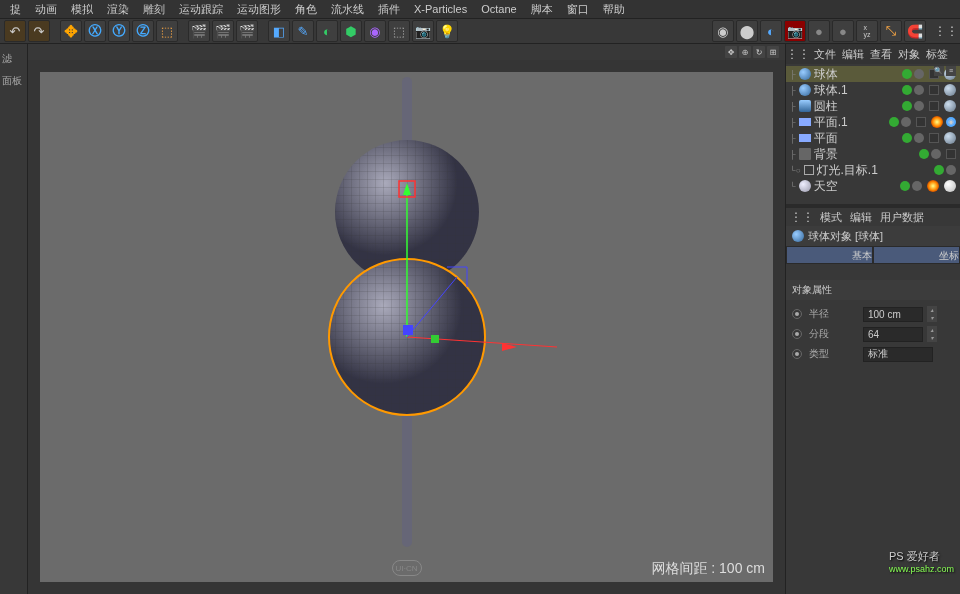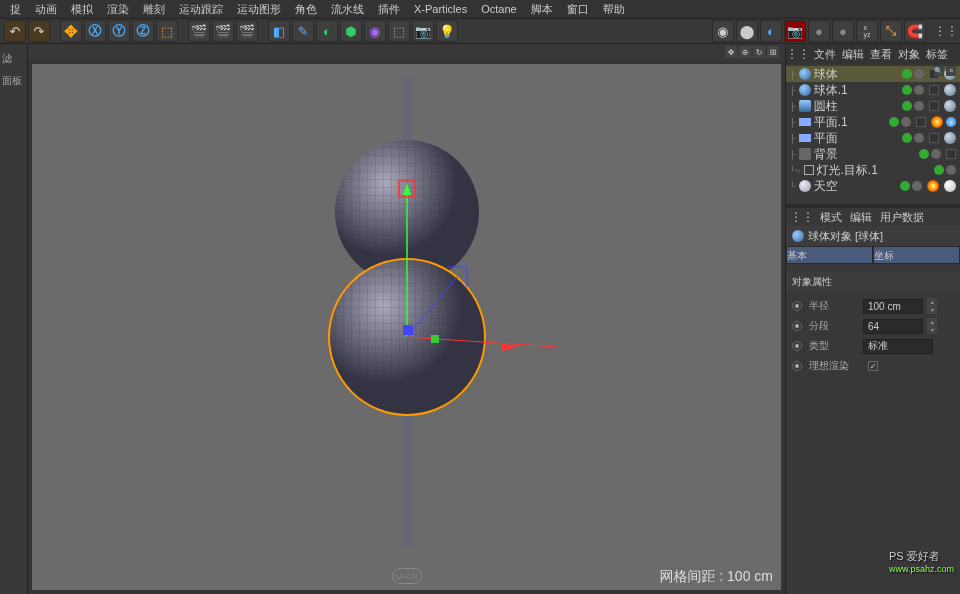--- a/index.html
+++ b/index.html
@@ -13,21 +13,21 @@
 .axis-btn{color:#4af;font-weight:bold}
 .tbtn.red{background:#8b0000}
 .tsep{width:6px}
 .main{display:flex;height:550px}
 .left-tab{width:28px;background:#383838;border-right:1px solid #222;padding-top:4px}
 .left-tab .vtab{writing-mode:horizontal-tb;padding:4px 2px;font-size:10px;color:#aaa}
 .viewport-wrap{flex:1;display:flex;flex-direction:column;background:#353535}
 .vp-header{height:16px;background:#383838;display:flex;align-items:center;padding:0 6px;font-size:10px;color:#999;justify-content:space-between}
 .vp-icons{display:flex;gap:2px}
 .vp-icons i{width:12px;height:12px;background:#444;border-radius:1px;font-style:normal;display:flex;align-items:center;justify-content:center;font-size:8px}
-.viewport{flex:1;background:#6b6b6b;position:relative;margin:4px}
+.viewport{flex:1;background:#6b6b6b;position:relative;margin:12px}
 .viewport-footer{position:absolute;bottom:4px;right:8px;font-size:14px;color:#ddd}
 .viewport-logo{position:absolute;bottom:6px;left:50%;transform:translateX(-50%);width:30px;height:16px;border:1px solid #888;border-radius:8px;display:flex;align-items:center;justify-content:center;font-size:8px;color:#888}
 .scene{position:absolute;left:50%;top:50%;transform:translate(-50%,-52%);width:400px;height:500px}
 .scene svg{width:100%;height:100%}
 .right-panel{width:175px;background:#383838;border-left:1px solid #222;display:flex;flex-direction:column}
 .panel-tabs{height:20px;background:#333;display:flex;align-items:center;padding:0 2px;gap:6px;font-size:10px;color:#aaa}
 .panel-tabs span{cursor:pointer}
 .obj-tree{flex:0 0 140px;overflow:auto;padding:2px 0}
 .tree-row{display:flex;align-items:center;height:16px;padding:0 4px;gap:3px;cursor:pointer}
 .tree-row.sel{background:#5a5a3a}
@@ -46,23 +46,23 @@
 .dot.check{background:#5af;font-size:7px;text-align:center;line-height:10px}
 .tag-sq{width:10px;height:10px;background:#333;border:1px solid #555;margin-left:2px}
 .tag-ball{width:12px;height:12px;border-radius:50%;background:radial-gradient(circle at 35% 35%,#cde,#678);margin-left:2px}
 .tag-glow{width:12px;height:12px;border-radius:50%;background:radial-gradient(circle,#ff8,#f80,#800);margin-left:2px}
 .tag-white{width:12px;height:12px;border-radius:50%;background:radial-gradient(circle at 35% 35%,#fff,#bbb);margin-left:2px}
 .divider{height:4px;background:#2a2a2a;cursor:ns-resize}
 .attr-panel{flex:1;display:flex;flex-direction:column}
 .attr-tabs{height:18px;display:flex;align-items:center;gap:8px;padding:0 6px;font-size:10px;color:#aaa}
 .attr-title{height:20px;display:flex;align-items:center;gap:4px;padding:0 6px;background:#3c3c3c}
 .attr-subtabs{height:18px;display:flex}
-.attr-subtabs span{flex:1;text-align:left;line-height:18px;font-size:10px;cursor:pointer;background:#4a5a7a;border:1px solid #2a2a2a}
+.attr-subtabs span{flex:1;text-align:right;line-height:18px;font-size:10px;cursor:pointer;background:#4a5a7a;border:1px solid #2a2a2a}
 .attr-section{padding:4px 6px}
-.attr-section-title{font-size:10px;color:#ccc;padding:3px 6px;background:#3c3c3c;margin:4px -6px 4px -6px}
+.attr-section-title{font-size:10px;color:#ccc;padding:3px 6px;background:#3c3c3c;margin:12px -6px 4px -6px}
 .attr-row{display:flex;align-items:center;height:20px;gap:4px}
 .attr-row label{width:50px;font-size:10px;color:#aaa}
 .attr-row input{background:#2a2a2a;border:1px solid #222;color:#ccc;padding:1px 4px;width:60px;font-size:10px}
 .spinner{width:10px;height:16px;background:#444;display:flex;flex-direction:column}
 .spinner i{flex:1;font-size:6px;text-align:center;cursor:pointer;color:#999}
 .radio{width:10px;height:10px;border:1px solid #666;border-radius:50%;display:inline-block;margin-right:3px;position:relative}
 .radio.on::after{content:"";position:absolute;left:2px;top:2px;width:4px;height:4px;background:#aaa;border-radius:50%}
 .checkbox{width:10px;height:10px;border:1px solid #666;display:inline-flex;align-items:center;justify-content:center;font-size:8px}
 .watermark{position:absolute;right:6px;bottom:20px;font-size:14px;color:#fff;text-shadow:1px 1px 2px #000;pointer-events:none;z-index:100;font-family:"SimSun"}
 .watermark .sub{font-size:9px;color:#8f5;display:block}
@@ -323,25 +323,20 @@
           <div class="spinner">
               <i>▴</i>
               <i>▾</i>
             </div>
         </div>
         <div class="attr-row">
           <span class="radio on"></span>
           <label>类型</label>
           <input style="width: 70px;" value="标准">
         </div>
-        <div class="attr-row">
-          <span class="radio on"></span>
-          <label style="width:55px">理想渲染</label>
-          <span class="checkbox">✓</span>
-        </div>
       </div>
     </div>
   </div>
 </div>
 
 <div class="watermark">
   <span>PS 爱好者</span>
   <span class="sub">www.psahz.com</span>
 </div>
 

